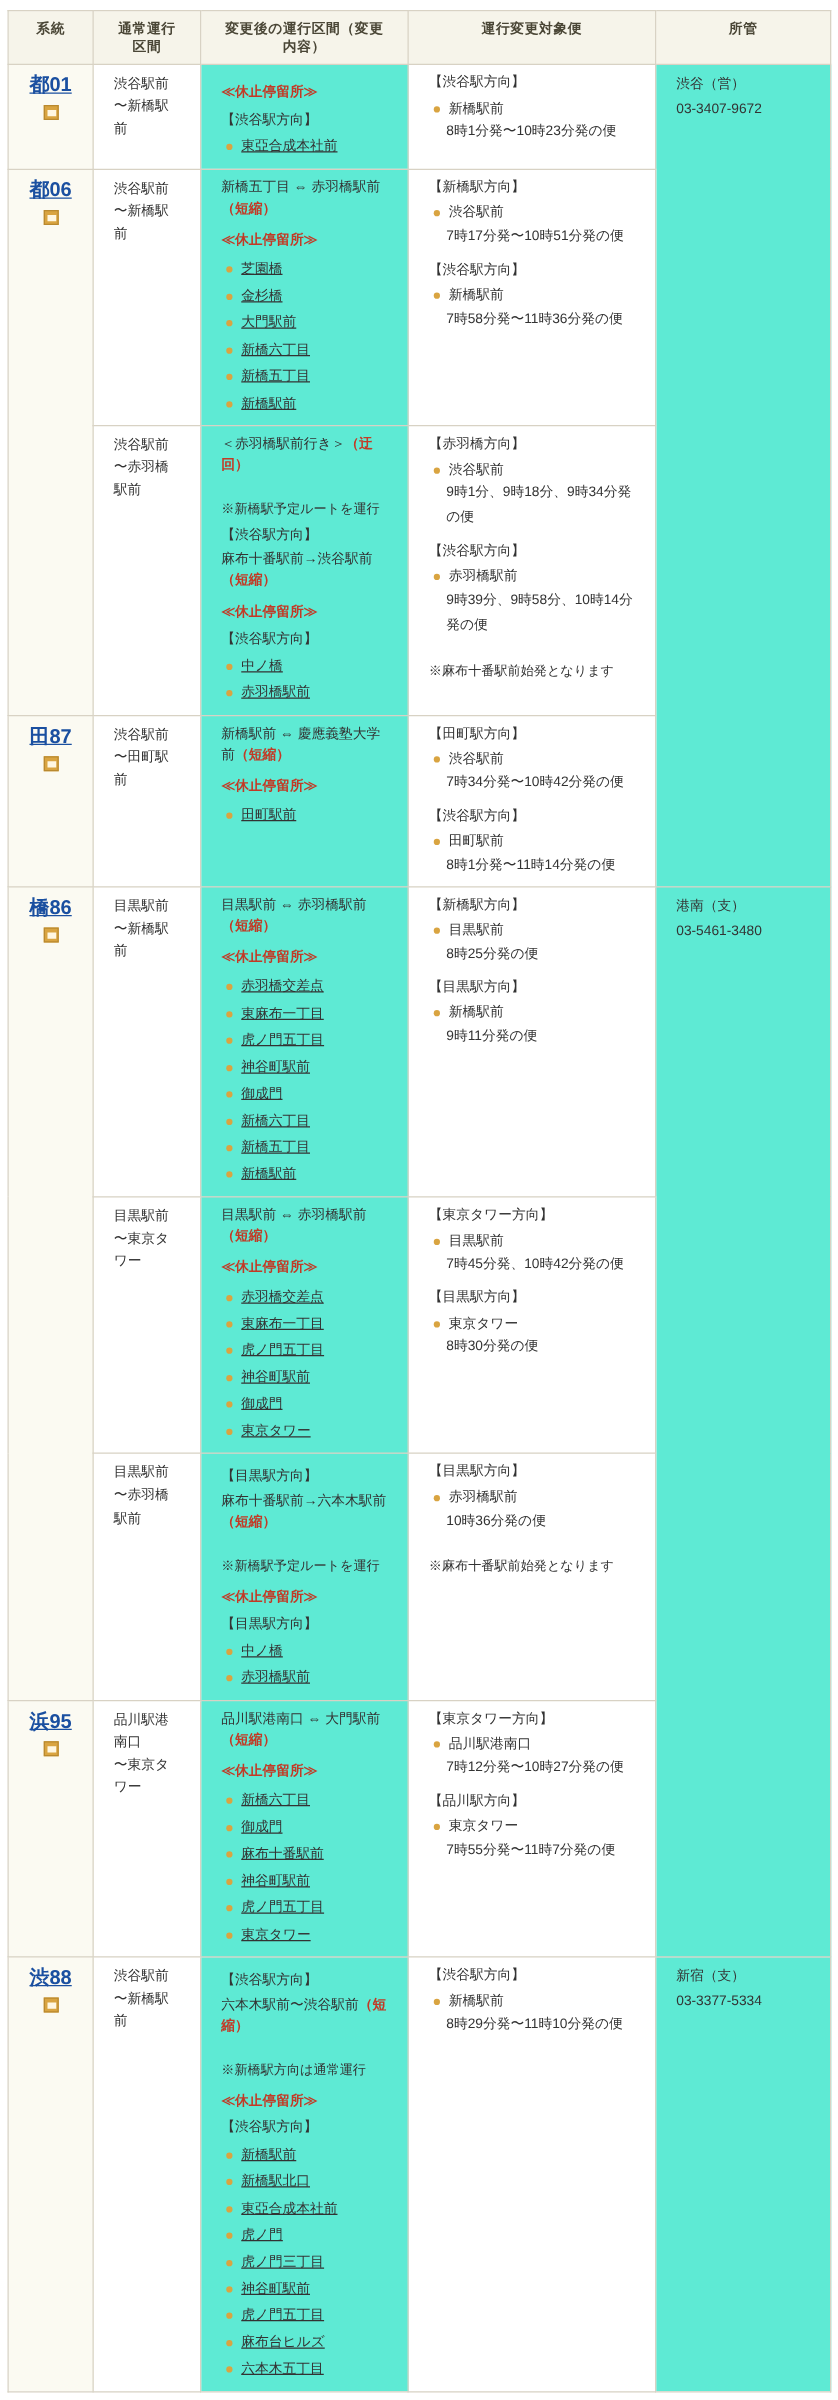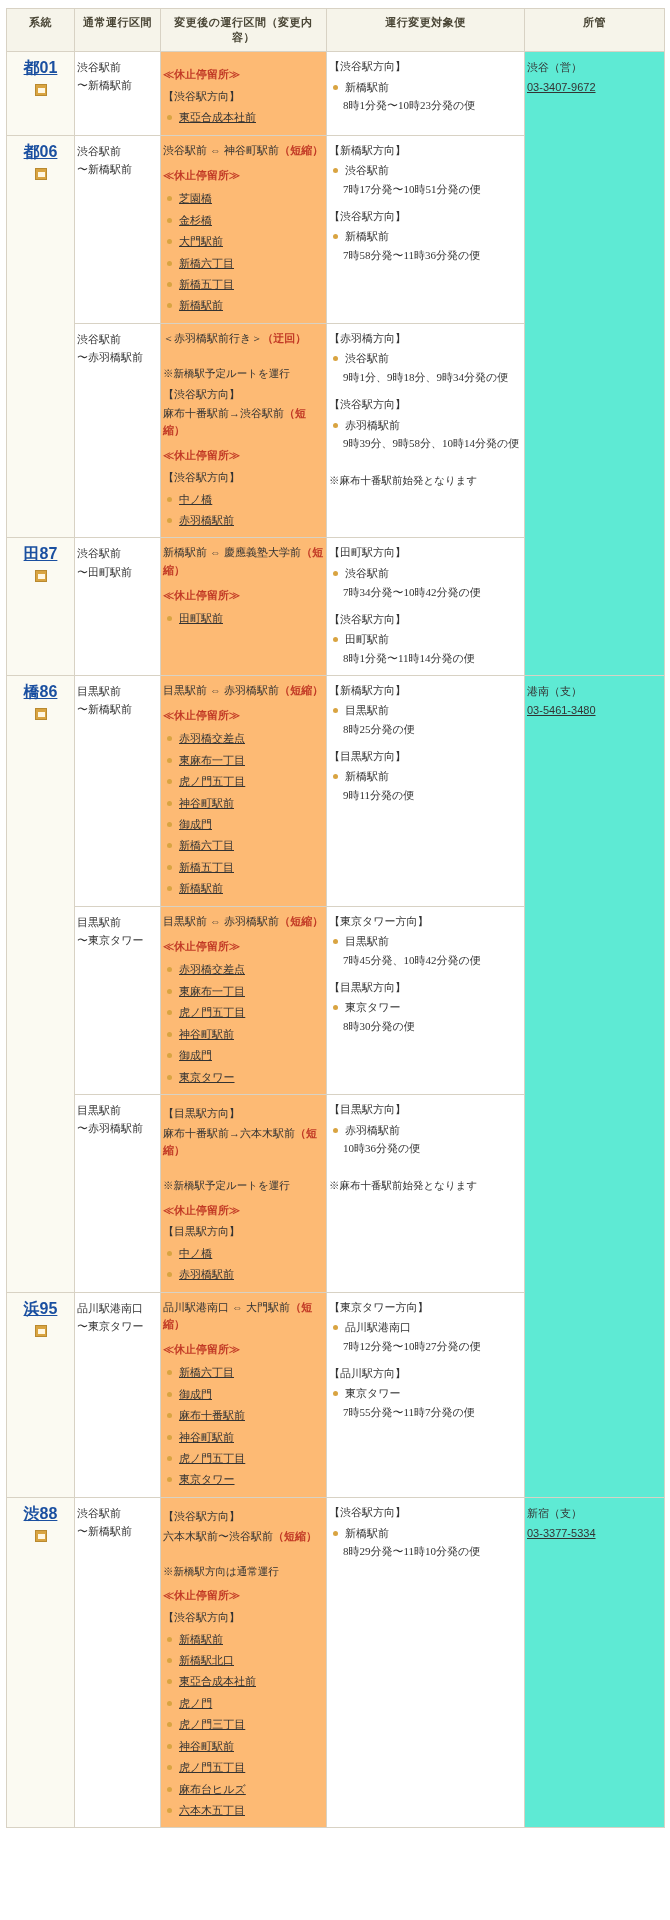--- a/index.html
+++ b/index.html
@@ -17,21 +17,21 @@
   .wrap { padding: 8px 6px 10px 6px; }
   table.route-table {
     width: 658px;
     border-collapse: collapse;
     table-layout: fixed;
   }
   table.route-table th,
   table.route-table td {
     border: 1px solid #d8d2c4;
     vertical-align: top;
-    padding: 6px 2px;
+    padding: 6px 16px;
   }
   thead th {
     background: #f6f4ea;
     color: #4a4636;
     font-weight: bold;
     font-size: 11px;
     text-align: center;
     vertical-align: middle;
     padding: 9px 4px;
     letter-spacing: 0.5px;
@@ -73,21 +73,21 @@
   }
   td.normal-cell {
     background: #ffffff;
     text-align: left;
     vertical-align: middle;
     line-height: 1.65;
     font-size: 11px;
     color: #333;
   }
   td.change-cell {
-    background: #fdba74;
+    background: #5eead4;
     line-height: 1.6;
   }
   td.target-cell {
     background: #ffffff;
     line-height: 1.6;
   }
   td.office-cell {
     background: #5eead4;
     text-align: left;
     vertical-align: middle;
@@ -165,24 +165,23 @@
     left: 2px; top: 7px;
     width: 5px; height: 5px;
     border-radius: 50%;
     background: #d9a441;
   }
   .tgt-time {
     display: block;
     padding-left: 14px;
     line-height: 1.8;
     font-size: 11px;
-    font-family: Liberation Serif, serif;
   }
   .office-name { display: block; }
-  .office-tel { display: block; text-decoration: underline; }
+  .office-tel { display: block; }
 </style>
 </head>
 <body>
 
 <div class="wrap">
   <table class="route-table">
     <colgroup>
       <col class="c-sys">
         <col class="c-normal">
         <col class="c-change">
@@ -235,21 +234,21 @@
         <td class="sys-cell" rowspan="2">
           <a class="sys-link">都06</a>
           <span class="sys-badge"></span>
         </td>
         <td class="normal-cell">
           <span style="white-space:pre-line;">渋谷駅前
 〜新橋駅前</span>
         </td>
         <td class="change-cell">
           <div class="chg-head">
-            <span>渋谷駅前 ⇔ 神谷町駅前</span><span class="tag-short">（短縮）</span>
+            <span>新橋五丁目 ⇔ 赤羽橋駅前</span><span class="tag-short">（短縮）</span>
           </div>
           <div class="stop-title">≪休止停留所≫</div>
           <ul class="stop-list">
             <li>芝園橋</li>
             <li>金杉橋</li>
             <li>大門駅前</li>
             <li>新橋六丁目</li>
             <li>新橋五丁目</li>
             <li>新橋駅前</li>
           </ul>

